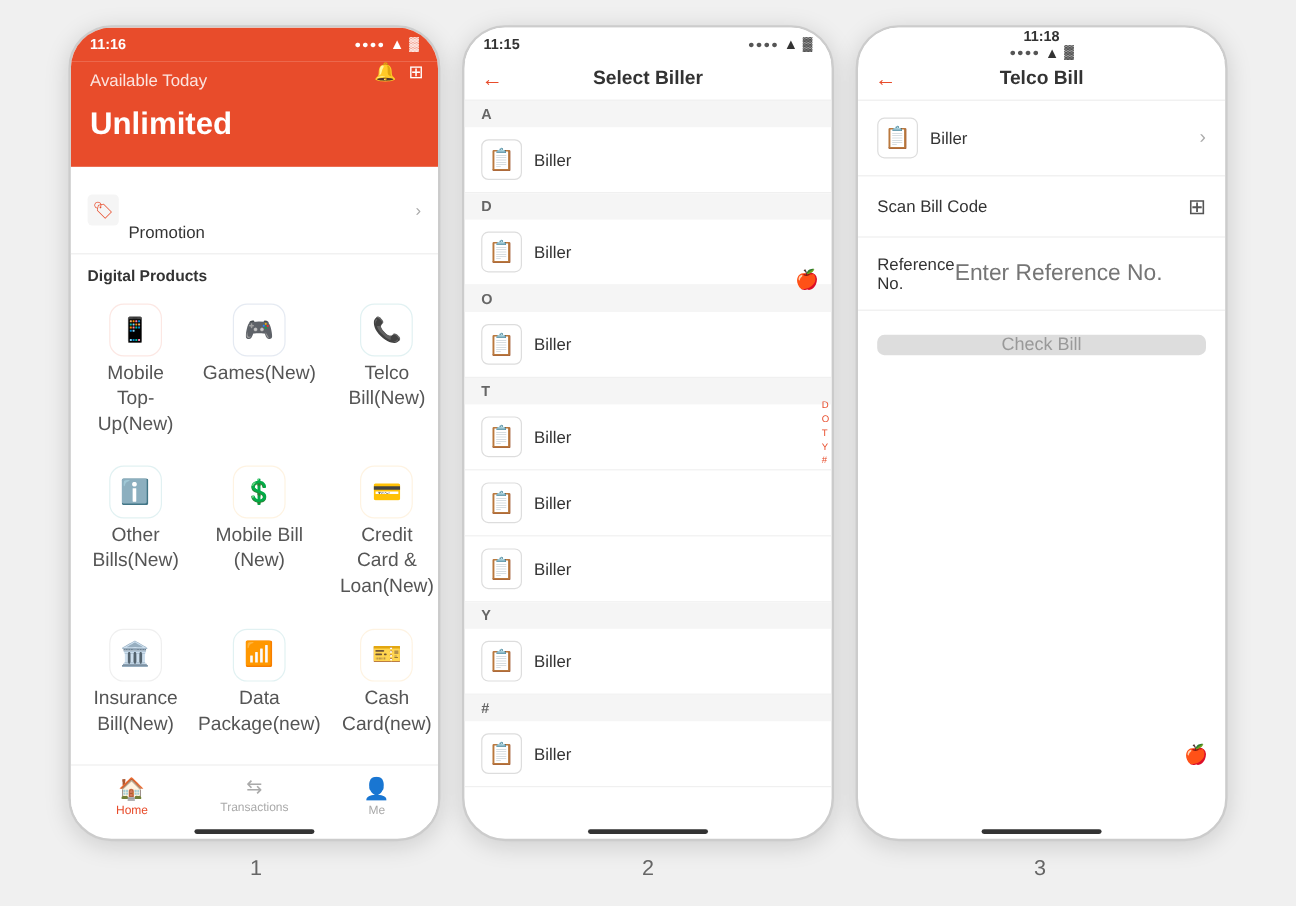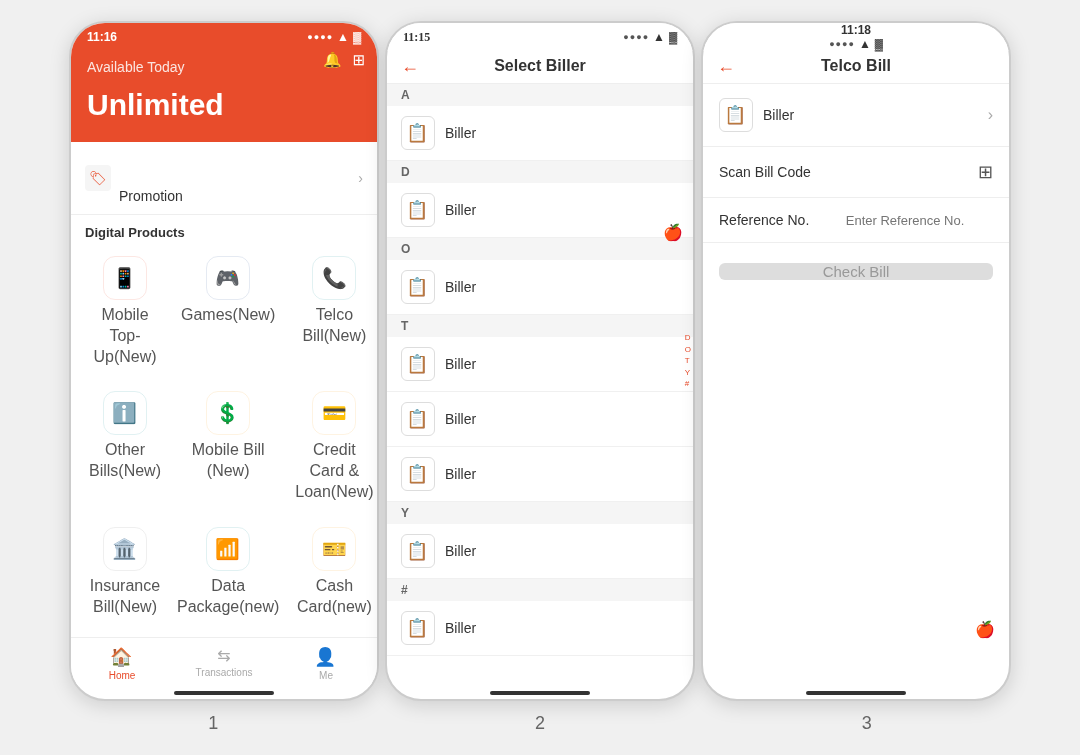--- a/index.html
+++ b/index.html
@@ -44,21 +44,21 @@
 
     
     .screen1 .status-bar { background: #e84c2b; color: #fff; }
     .hero-banner {
       background: #e84c2b;
       padding: 8px 16px 20px;
       color: #fff;
       flex-shrink: 0;
     }
     .hero-banner .avail { font-size: 14px; opacity: 0.85; margin-bottom: 13px; }
-    .hero-banner .title { font-size: 30px; font-weight: 700; }
+    .hero-banner .title { font-size: 26px; font-weight: 700; }
 
     .promotion-bar {
       display: flex;
       align-items: center;
       justify-content: space-between;
       padding: 10px 14px;
       border-bottom: 1px solid #eee;
       background: #fff;
     }
     .promotion-bar .left { display: flex; align-items: center; gap: 8px; }
@@ -103,21 +103,21 @@
       font-size: 10px; color: #aaa; cursor: pointer;
     }
     .nav-item.active { color: #e84c2b; }
     .nav-item .nav-icon { font-size: 18px; margin-bottom: 2px; }
     .home-indicator {
       height: 4px; background: #333; width: 100px; border-radius: 2px;
       margin: 4px auto;
     }
 
     
-    .screen2 .status-bar { background: #fff; color: #333; font-family: Liberation Serif, serif; }
+    .screen2 .status-bar { background: #fff; color: #333; }
     .screen2-header {
       display: flex; align-items: center; justify-content: center;
       padding: 6px 14px 8px;
       position: relative;
       border-bottom: 1px solid #eee;
     }
     .back-arrow { position: absolute; left: 14px; color: #e84c2b; font-size: 18px; cursor: pointer; }
     .screen-title { font-size: 16px; font-weight: 600; color: #333; }
 
     .biller-list { flex: 1; overflow-y: auto; }
@@ -182,21 +182,21 @@
       display: flex;
       justify-content: space-around;
       margin-top: 8px;
     }
     .page-num { font-size: 18px; color: #666; font-weight: 400; width: 310px; text-align: center; }
   </style>
 </head>
 <body>
 
 <div style="display:flex; flex-direction:column; align-items:center; justify-content:center; width:100%; height:100%;">
-  <div style="display:flex; gap:6px; align-items:flex-start; justify-content:center;">
+  <div style="display:flex; gap:18px; align-items:flex-start; justify-content:center;">
 
     <div class="phone screen1">
 
       <div class="status-bar">
         <span class="time">11:16</span>
         <div style="display:flex;align-items:center;gap:4px;">
           <span style="font-size:9px;letter-spacing:1px;color:#fff;">●●●●</span>
           <span style="font-size:12px;color:#fff;">▲</span>
           <span style="font-size:11px;color:#fff;">▓</span>
         </div>
@@ -427,21 +427,21 @@
 
         
         <div class="form-row">
           <span class="row-label">Scan Bill Code</span>
           <span style="font-size:18px;color:#555;">⊞</span>
         </div>
 
         
         <div class="form-row">
           <span class="row-label">Reference No.</span>
-          <input type="text" style="border: none; outline: none; font-size: 13px; color: rgb(170, 170, 170); text-align: center; background: transparent;" placeholder="Enter Reference No.">
+          <input type="text" style="border: none; outline: none; font-size: 19px; color: rgb(170, 170, 170); text-align: left; background: transparent;" placeholder="Enter Reference No.">
         </div>
 
         
         <button class="check-bill-btn">Check Bill</button>
       </div>
 
       <div style="position:absolute;bottom:60px;right:14px;">🍎</div>
 
       <div class="home-indicator"></div>
     </div>

